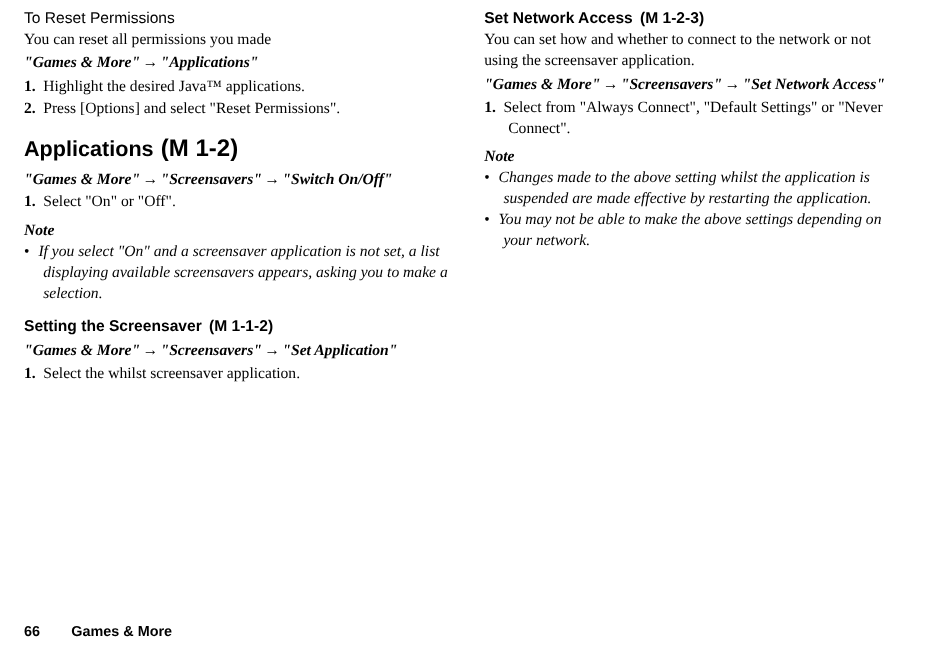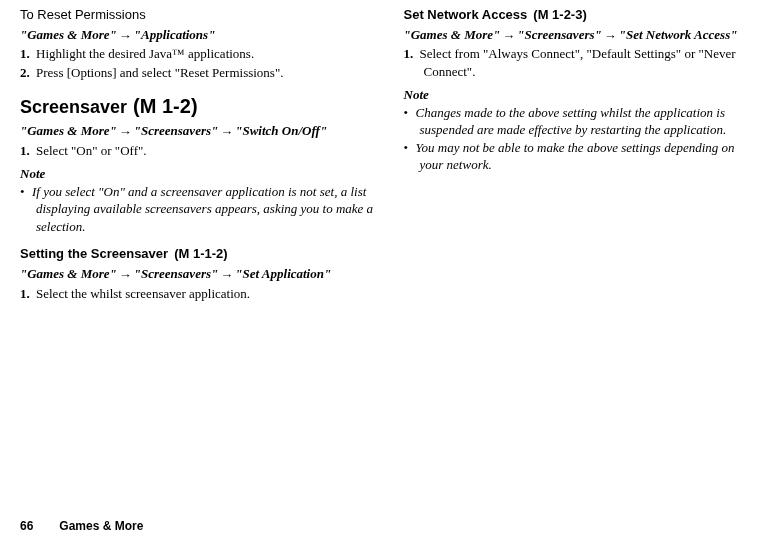--- a/index.html
+++ b/index.html
@@ -129,31 +129,32 @@
   </style>
 </head>
 <body>
 
 <div class="columns">
 
   <div class="col">
 
     <div>
       <div class="subsection-title">To Reset Permissions</div>
+      <div class="body-text">You can reset all permissions you made</div>
       <div class="path">
         <span>"Games &amp; More"</span><span class="arrow">→</span><span>"Applications"</span>
       </div>
       <ol class="steps">
         <li><span class="num">1.</span><span>Highlight the desired Java™ applications.</span></li>
         <li><span class="num">2.</span><span>Press [Options] and select "Reset Permissions".</span></li>
       </ol>
     </div>
 
     <div class="section-row">
-      <span class="section-title">Screensaver</span><span class="section-title-code">(M 1-2)</span>
+      <span class="section-title">Applications</span><span class="section-title-code">(M 1-2)</span>
       <div class="path">
         <span>"Games &amp; More"</span><span class="arrow">→</span><span>"Screensavers"</span><span class="arrow">→</span><span>"Switch On/Off"</span>
       </div>
       <ol class="steps">
         <li><span class="num">1.</span><span>Select "On" or "Off".</span></li>
       </ol>
       <div class="note-heading">Note</div>
       <ul class="note">
         <li><span class="bullet">•</span><span>If you select "On" and a screensaver application is not set, a list displaying available screensavers appears, asking you to make a selection.</span></li>
       </ul>
@@ -168,20 +169,21 @@
         <li><span class="num">1.</span><span>Select the whilst screensaver application.</span></li>
       </ol>
     </div>
 
   </div>
 
   <div class="col">
 
     <div>
       <span class="subsection-bold">Set Network Access</span><span class="sub-code">(M 1-2-3)</span>
+      <div class="body-text">You can set how and whether to connect to the network or not using the screensaver application.</div>
       <div class="path">
         <span>"Games &amp; More"</span><span class="arrow">→</span><span>"Screensavers"</span><span class="arrow">→</span><span>"Set Network Access"</span>
       </div>
       <ol class="steps">
         <li><span class="num">1.</span><span>Select from "Always Connect", "Default Settings" or "Never Connect".</span></li>
       </ol>
       <div class="note-heading">Note</div>
       <ul class="note">
         <li><span class="bullet">•</span><span>Changes made to the above setting whilst the application is suspended are made effective by restarting the application.</span></li>
         <li><span class="bullet">•</span><span>You may not be able to make the above settings depending on your network.</span></li>

